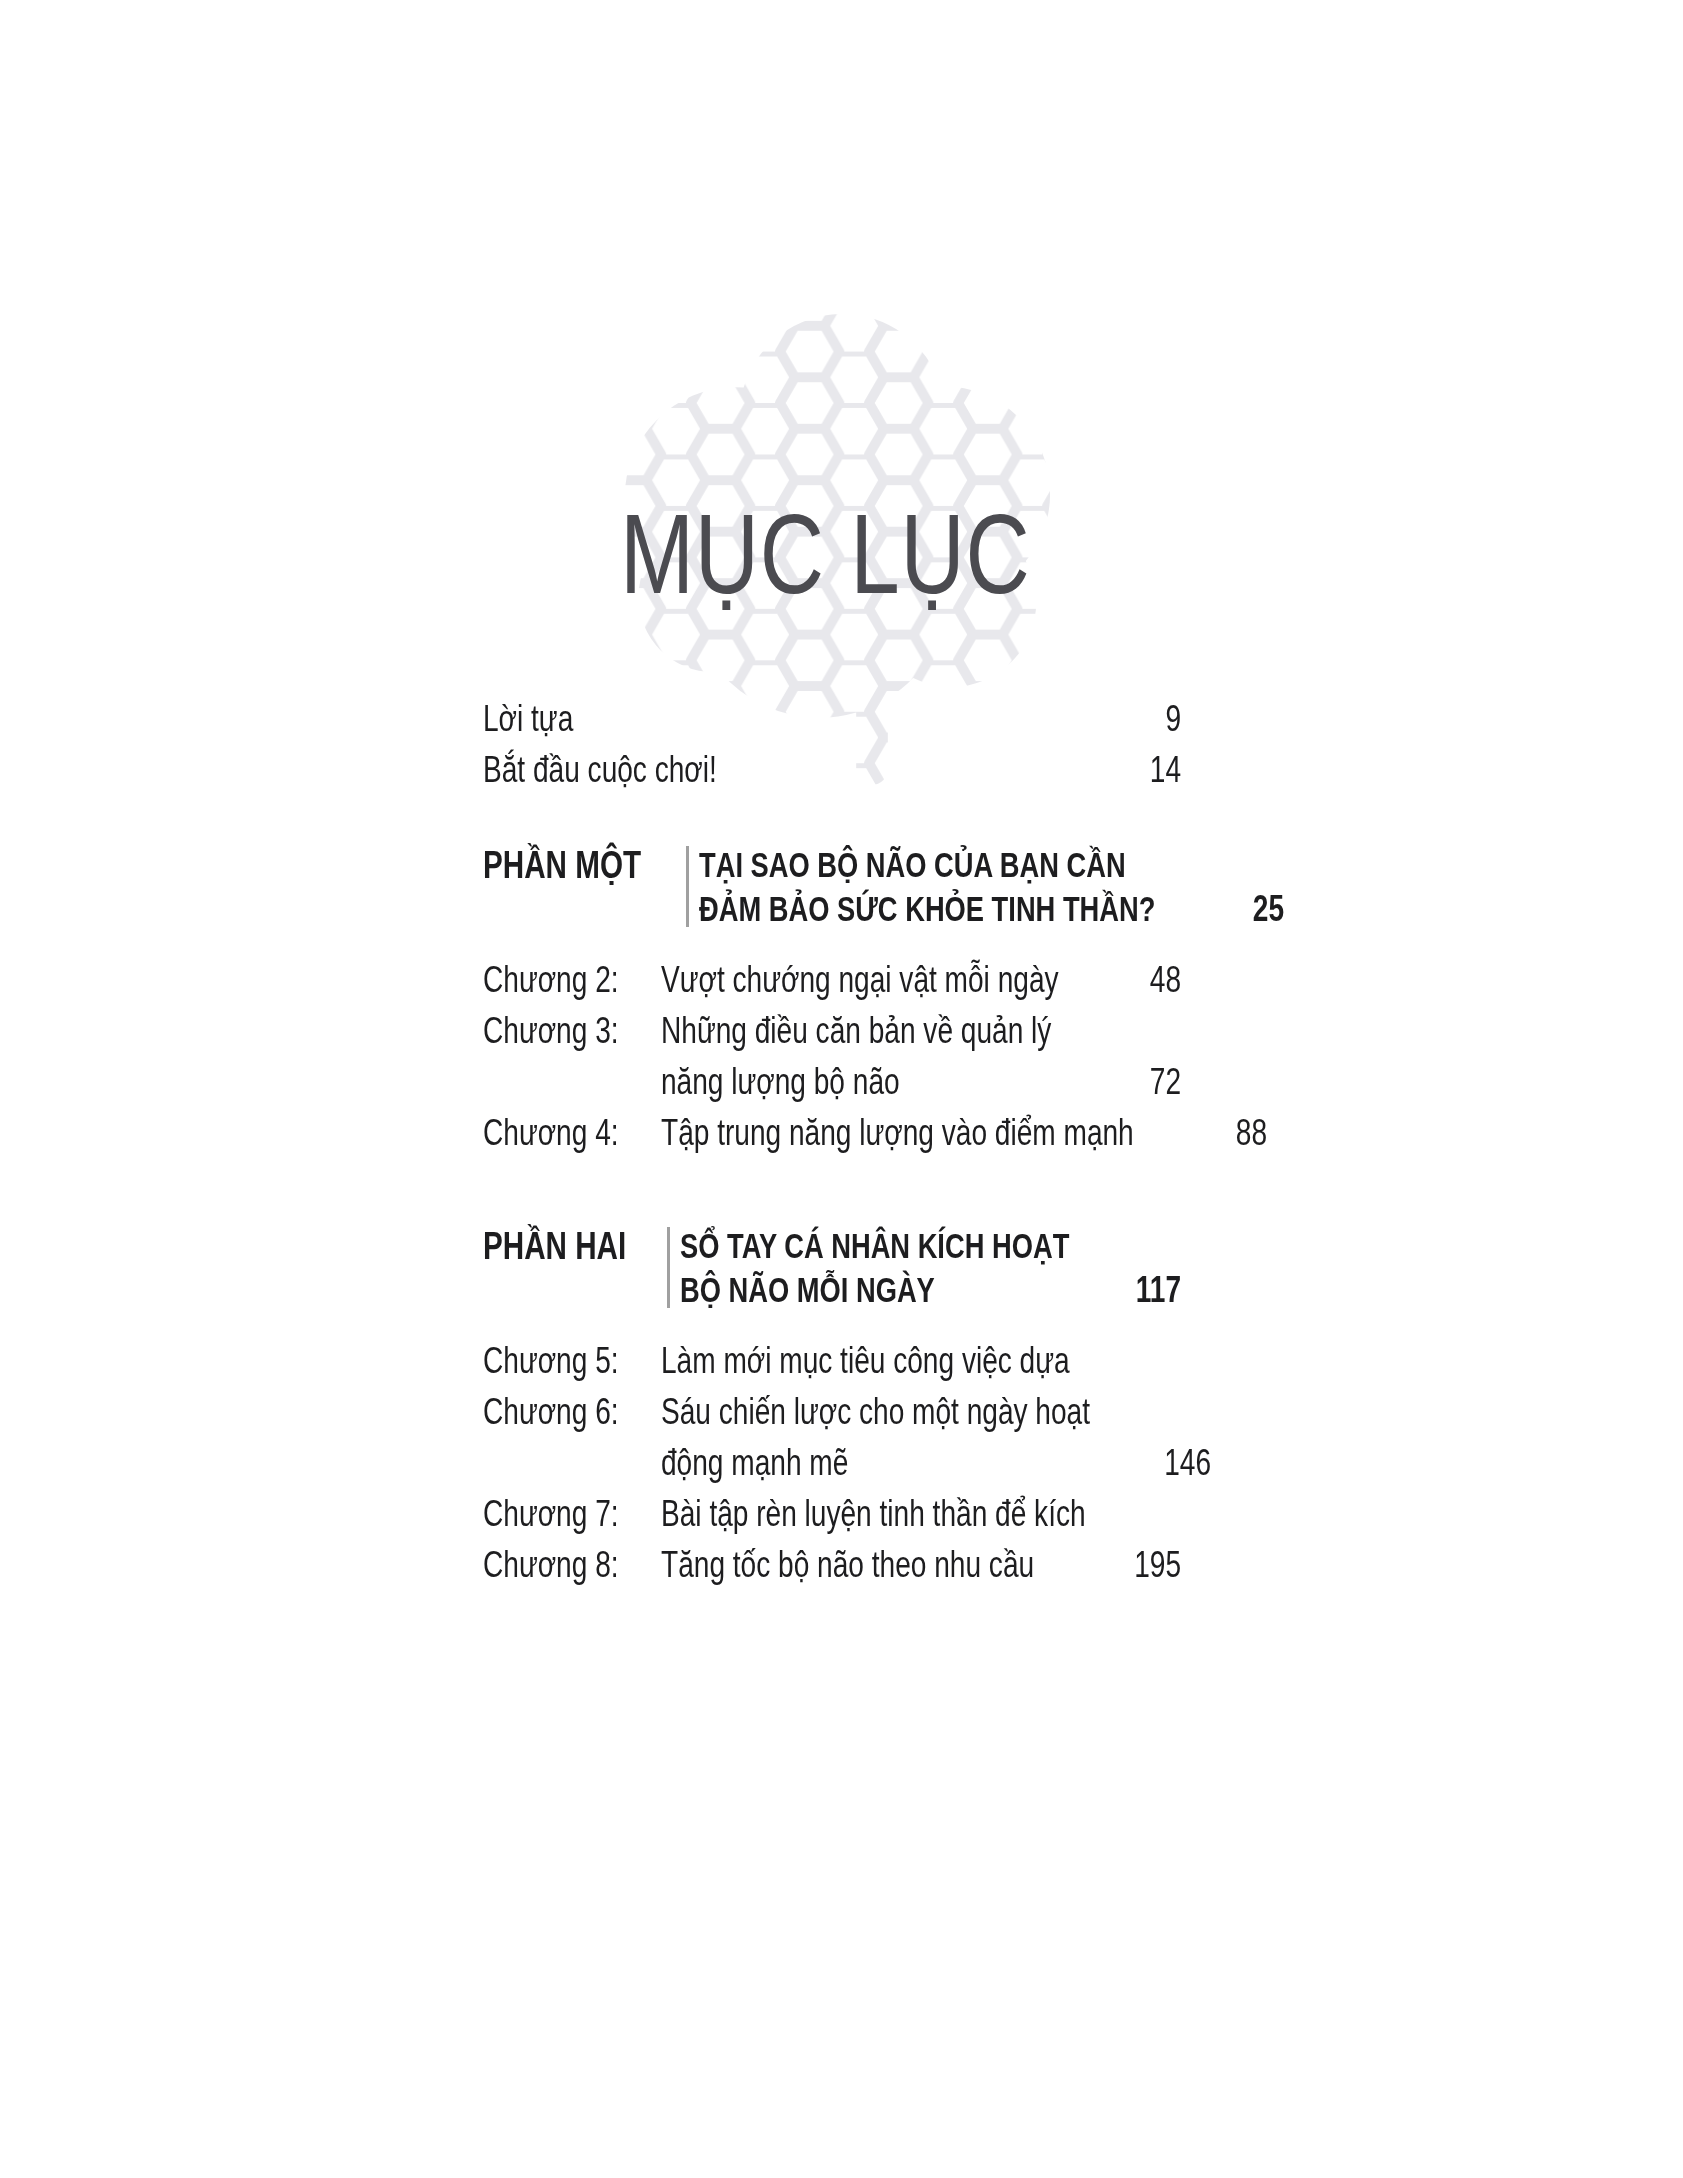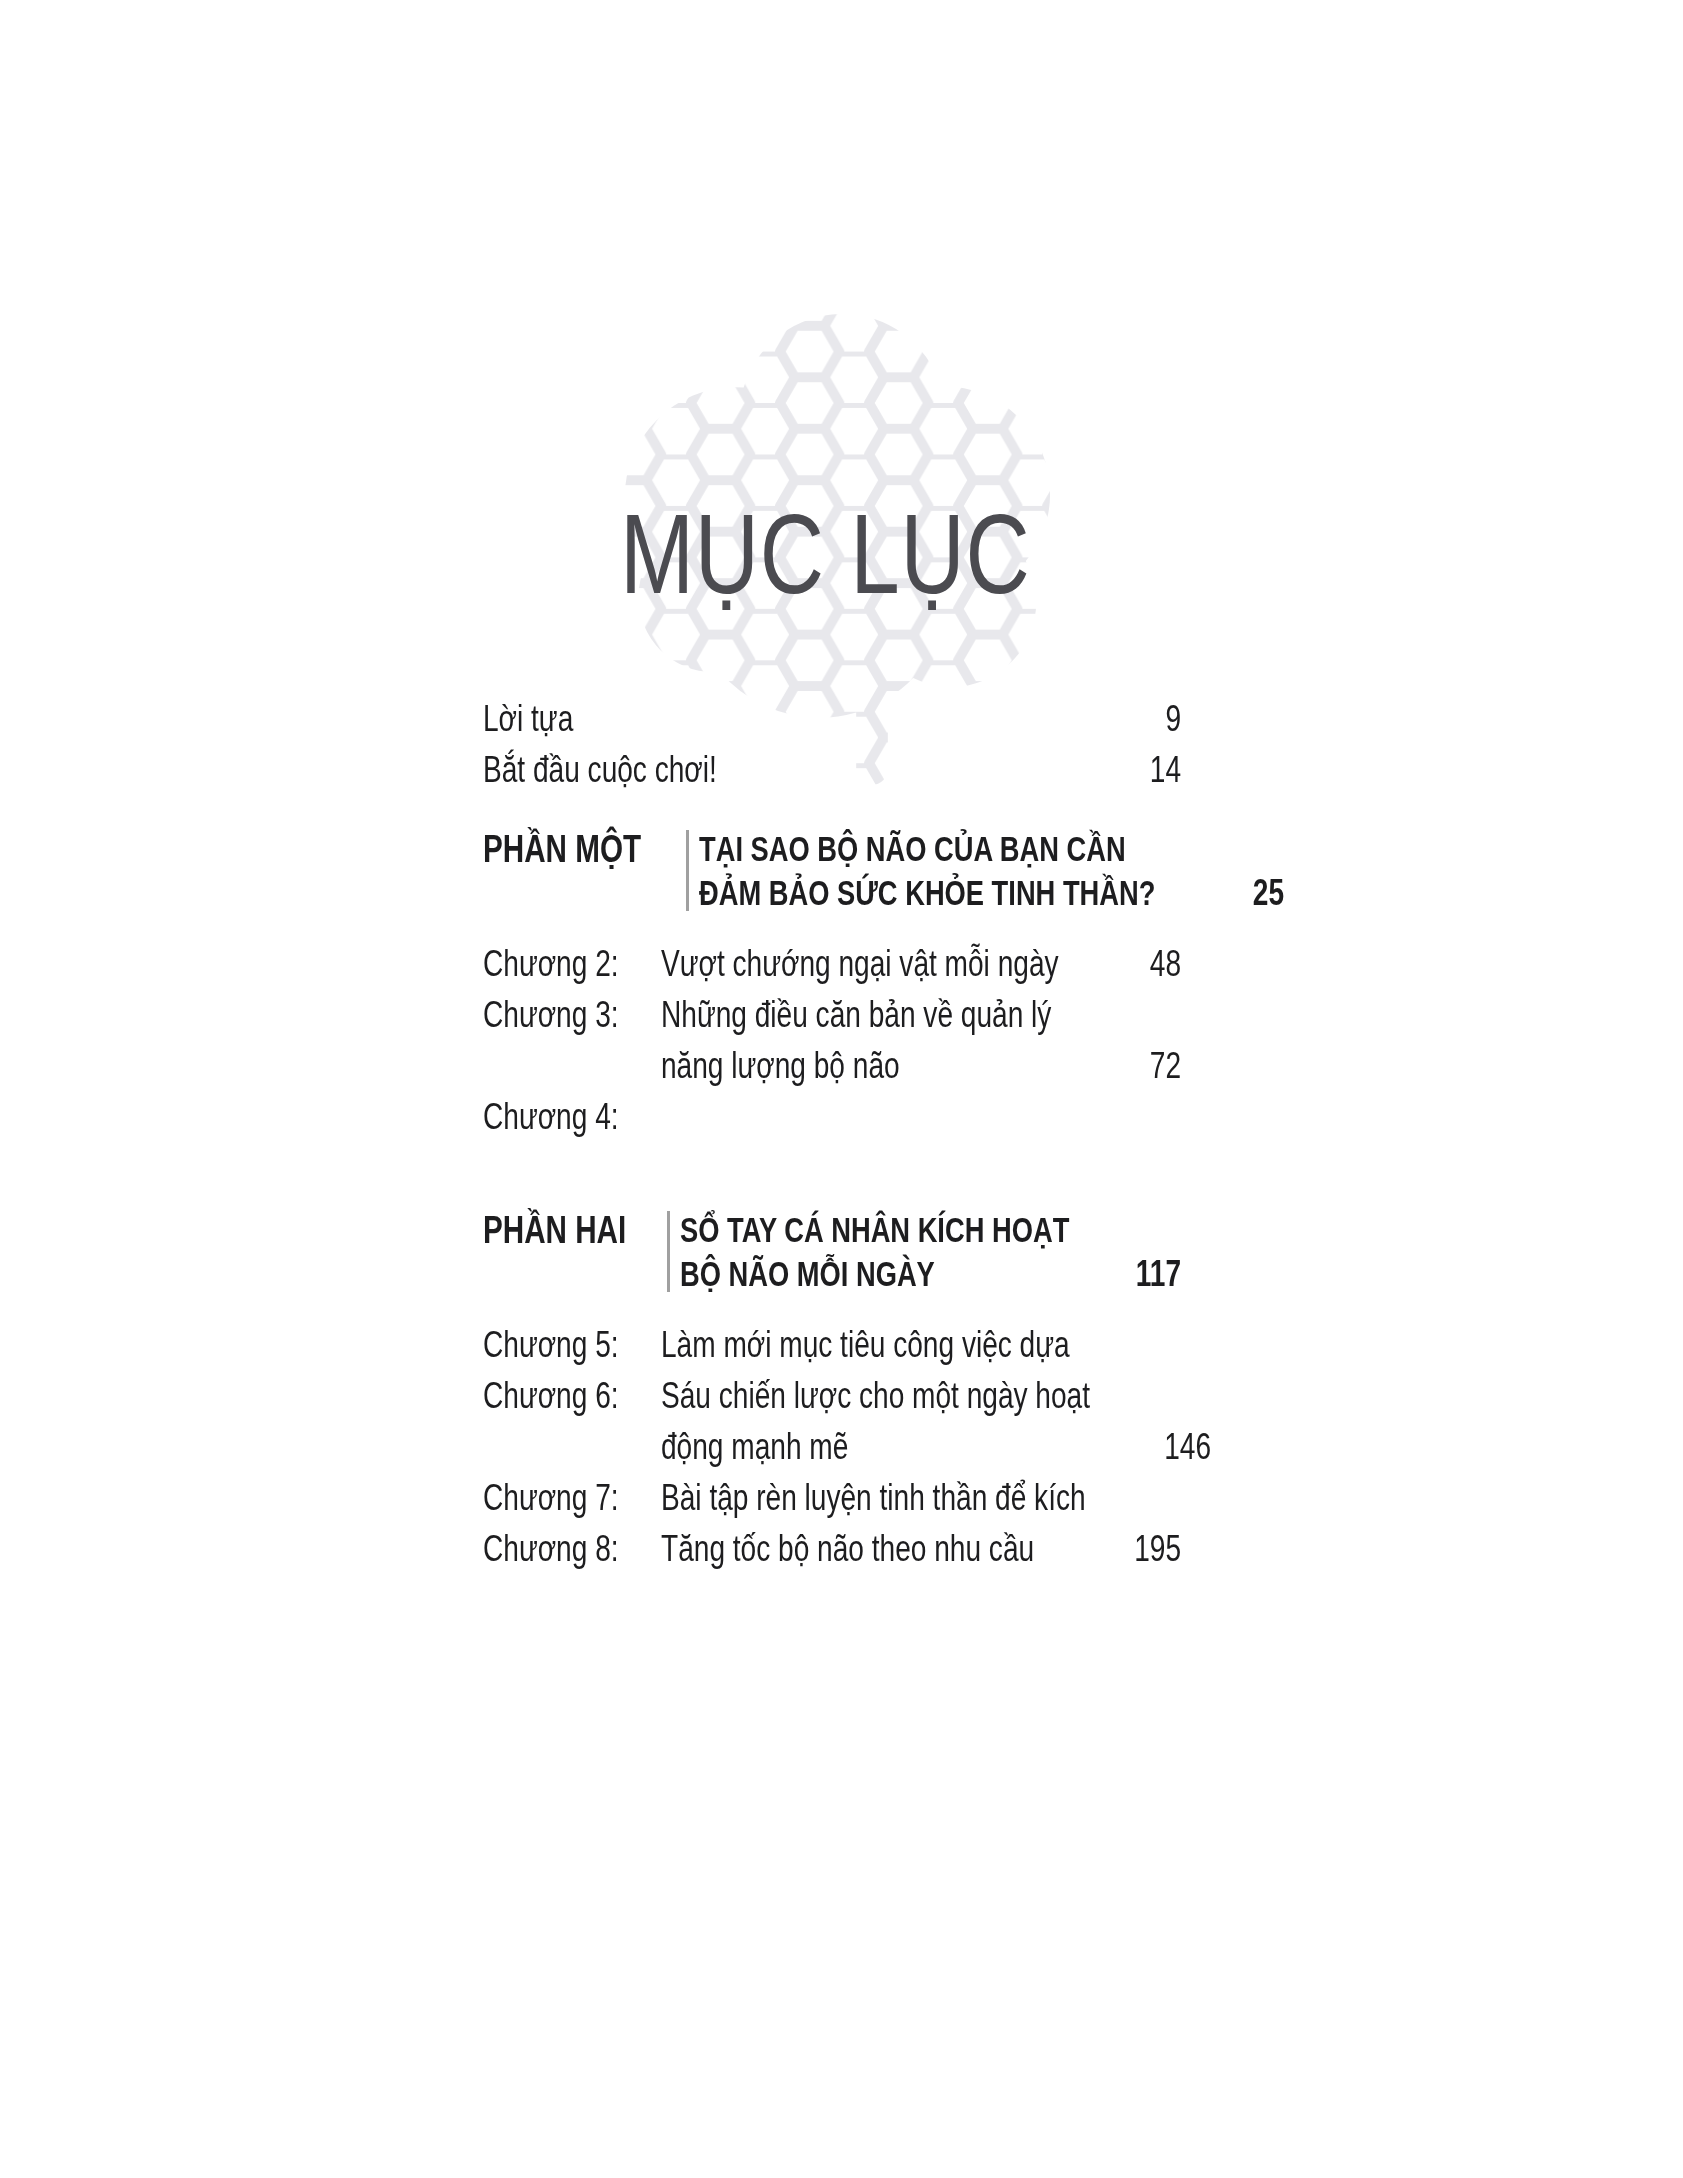--- a/index.html
+++ b/index.html
@@ -14,21 +14,21 @@
     position:absolute;left:474px;top:497px;width:703px;text-align:center;
     font-size:114px;font-weight:400;line-height:1;color:#4b4b50;letter-spacing:1px;
   }
   .title-inner{display:inline-block;transform:scaleX(.78);transform-origin:50% 50%;white-space:nowrap;}
   
   .toc{position:absolute;left:483px;top:693px;width:698px;font-size:36px;}
   .row-line{position:relative;height:51px;line-height:51px;}
   .cond{display:inline-block;transform:scaleX(.78);transform-origin:0 50%;white-space:nowrap;}
   .pnum{position:absolute;right:0;top:0;transform:scaleX(.78);transform-origin:100% 50%;}
   
-  .sec-head{display:flex;margin-top:32px;}
+  .sec-head{display:flex;margin-top:48px;}
   .sec-head.sec2{margin-top:66px;text-decoration:underline;}
   .part-label{flex:0 0 165px;font-weight:700;font-size:38px;line-height:44px;}
   .vbar{flex:0 0 3px;height:81px;margin-top:3px;background:#a0a0a0;}
   .head-body{flex:1;margin-left:10px;}
   .head-line{position:relative;height:44px;line-height:44px;font-weight:700;font-size:35px;}
   .head-line .pnum{font-size:36px;}
   
   .sec-chapters{margin-top:23px;}
   .chapter{display:flex;}
   .ch-label{flex:0 0 178px;}
@@ -87,20 +87,23 @@
           </div>
           <div class="chapter">
             <span class="ch-label"><span class="cond">Chương 3:</span></span>
             <div class="ch-body">
               <div class="row-line"><span class="cond">Những điều căn bản về quản lý</span></div>
               <div class="row-line"><span class="cond">năng lượng bộ não</span><span class="pnum">72</span></div>
             </div>
           </div>
           <div class="chapter">
             <span class="ch-label"><span class="cond">Chương 4:</span></span>
+            <div class="ch-body">
+              <div class="row-line"><span class="cond">Tập trung năng lượng vào điểm mạnh</span><span class="pnum">88</span></div>
+            </div>
           </div>
         </div>
         <div class="sec-head sec2">
           <span class="part-label"><span class="cond">PHẦN HAI</span></span>
           <span class="vbar"></span>
           <div class="head-body">
             <div class="head-line"><span class="cond">SỔ TAY CÁ NHÂN KÍCH HOẠT</span></div>
             <div class="head-line"><span class="cond">BỘ NÃO MỖI NGÀY</span><span class="pnum">117</span></div>
           </div>
         </div>

